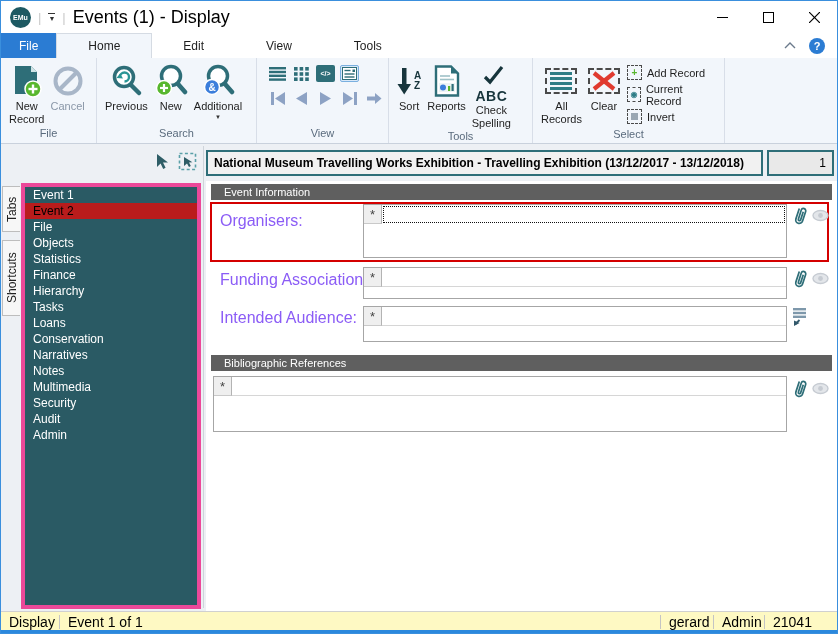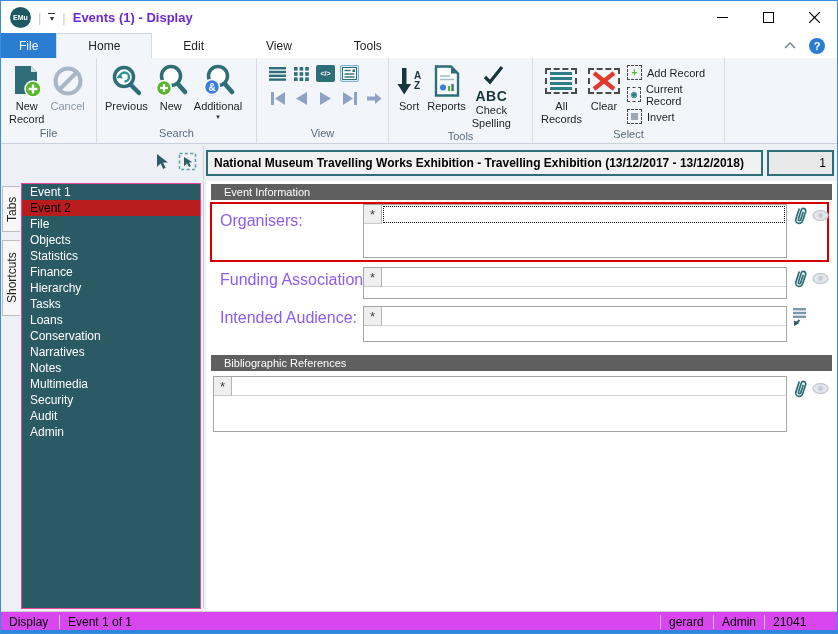--- a/index.html
+++ b/index.html
@@ -4,21 +4,21 @@
 <style>
   * { margin:0; padding:0; box-sizing:border-box; }
   html,body { width:838px; height:634px; font-family:"Liberation Sans", sans-serif; background:#fff; }
   .window { position:relative; width:838px; height:634px; border:1px solid #3a8fdd; background:#fff; overflow:hidden; }
 
   
   .titlebar { position:absolute; left:0; top:0; right:0; height:32px; background:#fff; display:flex; align-items:center; }
   .emu-logo { width:21px; height:21px; border-radius:50%; background:#1d5962; color:#fff; font-size:7px; font-weight:bold; display:flex; align-items:center; justify-content:center; margin-left:9px; }
   .tb-sep { color:#c9c9c9; font-size:13px; margin:0 7px; }
   .qat-caret { font-size:7px; color:#333; border-top:1px solid #333; padding-top:1px; }
-  .tb-title { font-size:13px; color:#6d28d9;font-weight:bold; }
+  .tb-title { font-size:18px; color:#000000; }
   .tb-spacer { flex:1; }
   .wbtn { width:46px; height:31px; display:flex; align-items:center; justify-content:center; }
   .wbtn svg { display:block; }
 
   
   .tabrow { position:absolute; left:0; top:32px; right:0; height:25px; background:#fff; display:flex; align-items:stretch; }
   .rtab { padding:0 31px; display:flex; align-items:center; font-size:12px; color:#1e1e1e; }
   .rtab.file { background:#2b7cd3; color:#fff; padding:0 18px; }
   .rtab.active { background:#f2f6fb; border:1px solid #d5dbe3; border-bottom:none; }
   .tabrow-right { margin-left:auto; display:flex; align-items:center; gap:13px; padding-right:12px; }
@@ -61,37 +61,37 @@
   .sic.inv i { display:block; width:7px; height:7px; background:#9aa7b3; }
 
   
   .workspace { position:absolute; left:0; top:143px; right:0; height:467px; background:#edf0f4; }
   .rail-tab { position:absolute; left:1px; width:18px; background:#f7f7f7; border:1px solid #bdbdbd; border-left:none; border-radius:0 0 0 0; display:flex; align-items:center; justify-content:center; font-size:12px; color:#222; writing-mode:vertical-rl; transform:rotate(180deg); }
   .panel-toolbar { position:absolute; left:20px; top:5px; width:180px; height:28px; display:flex; justify-content:flex-end; align-items:center; gap:9px; padding-right:4px; }
   .recordbar { position:absolute; left:205px; top:6px; width:557px; height:26px; border:2px solid #2e6e78; background:#f1f1f1; display:flex; align-items:center; font-size:12px; font-weight:bold; color:#000; padding-left:6px; overflow:hidden; white-space:nowrap; }
   .recordcount { position:absolute; left:766px; top:6px; width:67px; height:26px; border:2px solid #2e6e78; background:#e9e9e9; display:flex; align-items:center; justify-content:flex-end; font-size:12px; color:#000; padding-right:6px; }
   .vdivider { position:absolute; left:202px; top:2px; width:1px; height:462px; background:#cfd4da; }
 
-  .sidebar { position:absolute; left:20px; top:39px; width:180px; height:426px; background:#2a5a64; border:1px solid #ec4899; }
+  .sidebar { position:absolute; left:20px; top:39px; width:180px; height:426px; background:#2a5a64; border:4px solid #ec4899; }
   .sb-item { height:16px; line-height:16px; padding-left:8px; font-size:12px; color:#fff; cursor:default; }
   .sb-item.sel { background:#b91c1c; color:#000; }
 
   .content { position:absolute; left:205px; top:37px; width:631px; height:468px; background:#fff; }
   .sec-header { position:absolute; left:5px; width:621px; height:16px; background:#5f5f5f; color:#fff; font-size:11px; display:flex; align-items:center; padding-left:13px; }
   .hl-rect { position:absolute; left:4px; top:21px; width:619px; height:60px; border:2px solid #d40000; }
   .f-label { position:absolute; font-size:16px; color:#8b5cf6; }
   .fieldbox { position:absolute; border:1px solid #a6a6a6; background:#fff; display:flex; flex-direction:column; }
   .frow { height:19px; display:flex; }
   .ast-cell { width:18px; background:#efefef; border-right:1px solid #b3b3b3; border-bottom:1px solid #c9c9c9; display:flex; align-items:center; justify-content:center; font-size:13px; color:#444; }
   .in-cell { flex:1; background:#fff; border-bottom:1px solid #d6d6d6; }
   .in-cell.focused { border:1px dotted #111; border-bottom:1px dotted #111; margin:1px; }
   .f-icons { position:absolute; display:flex; align-items:flex-start; gap:3px; }
 
   
-  .statusbar { position:absolute; left:0; top:610px; right:0; height:21px; background:#d946ef; border-top:1px solid #d0d0d0; display:flex; align-items:center; font-size:12px; color:#000; }
+  .statusbar { position:absolute; left:0; top:610px; right:0; height:21px; background:#fef9c3; border-top:1px solid #d0d0d0; display:flex; align-items:center; font-size:14px; color:#000; }
   .st-cell { padding:0 8px; height:100%; display:flex; align-items:center; }
   .st-sep { width:1px; height:14px; background:#c4c4c4; }
   .st-spacer { flex:1; }
   .bottom-edge { position:absolute; left:0; right:0; bottom:0; height:3px; background:#2b88dd; }
 </style>
 </head>
 <body>
 
 <div class="window">
 

